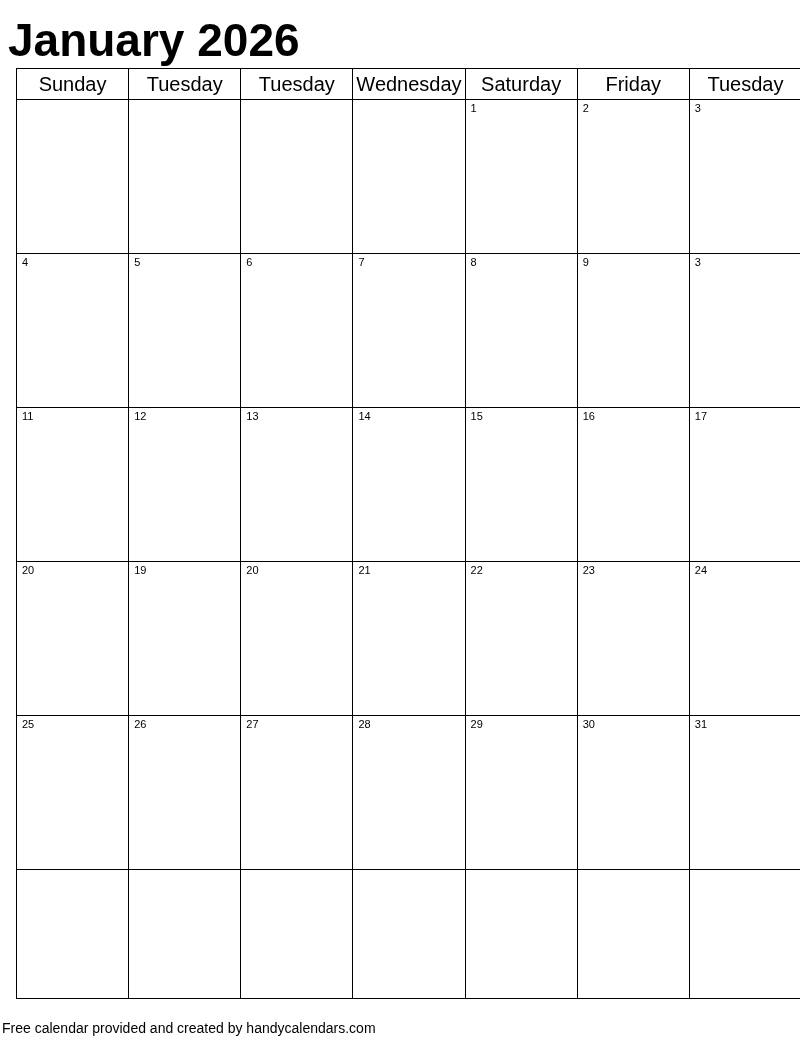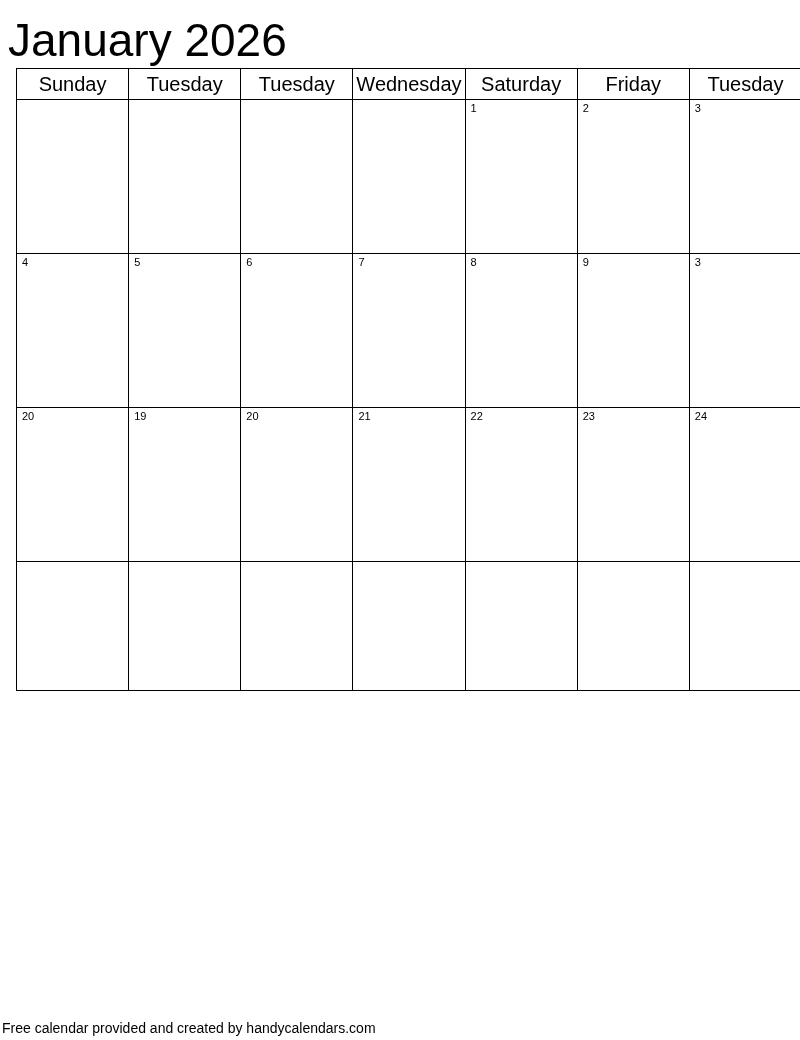--- a/index.html
+++ b/index.html
@@ -17,21 +17,21 @@
   }
   .page {
     width: 800px;
     height: 1040px;
     box-sizing: border-box;
     padding: 0;
     position: relative;
   }
   .title {
     font-size: 46px;
-    font-weight: normal;
+    font-weight: bold;
     letter-spacing: 0px;
     padding: 16px 0 4px 8px;
     line-height: 1.05;
     white-space: nowrap;
   }
   table.calendar {
     border-collapse: collapse;
     table-layout: fixed;
     width: 786px;
     margin-left: 16px;
@@ -129,39 +129,85 @@
           </td>
         <td>
             <span class="daynum">9</span>
           </td>
         <td>
             <span class="daynum">3</span>
           </td>
       </tr>
       <tr>
         <td>
+            <span class="daynum">11</span>
+          </td>
+        <td>
+            <span class="daynum">12</span>
+          </td>
+        <td>
+            <span class="daynum">13</span>
+          </td>
+        <td>
+            <span class="daynum">14</span>
+          </td>
+        <td>
+            <span class="daynum">15</span>
+          </td>
+        <td>
+            <span class="daynum">16</span>
+          </td>
+        <td>
+            <span class="daynum">17</span>
+          </td>
+      </tr>
+      <tr>
+        <td>
             <span class="daynum">20</span>
           </td>
         <td>
             <span class="daynum">19</span>
           </td>
         <td>
             <span class="daynum">20</span>
           </td>
         <td>
             <span class="daynum">21</span>
           </td>
         <td>
             <span class="daynum">22</span>
           </td>
         <td>
             <span class="daynum">23</span>
           </td>
         <td>
             <span class="daynum">24</span>
+          </td>
+      </tr>
+      <tr>
+        <td>
+            <span class="daynum">25</span>
+          </td>
+        <td>
+            <span class="daynum">26</span>
+          </td>
+        <td>
+            <span class="daynum">27</span>
+          </td>
+        <td>
+            <span class="daynum">28</span>
+          </td>
+        <td>
+            <span class="daynum">29</span>
+          </td>
+        <td>
+            <span class="daynum">30</span>
+          </td>
+        <td>
+            <span class="daynum">31</span>
           </td>
       </tr>
       <tr>
         <td class="trailing">
             <span class="daynum"></span>
           </td>
         <td class="trailing">
             <span class="daynum"></span>
           </td>
         <td class="trailing">

